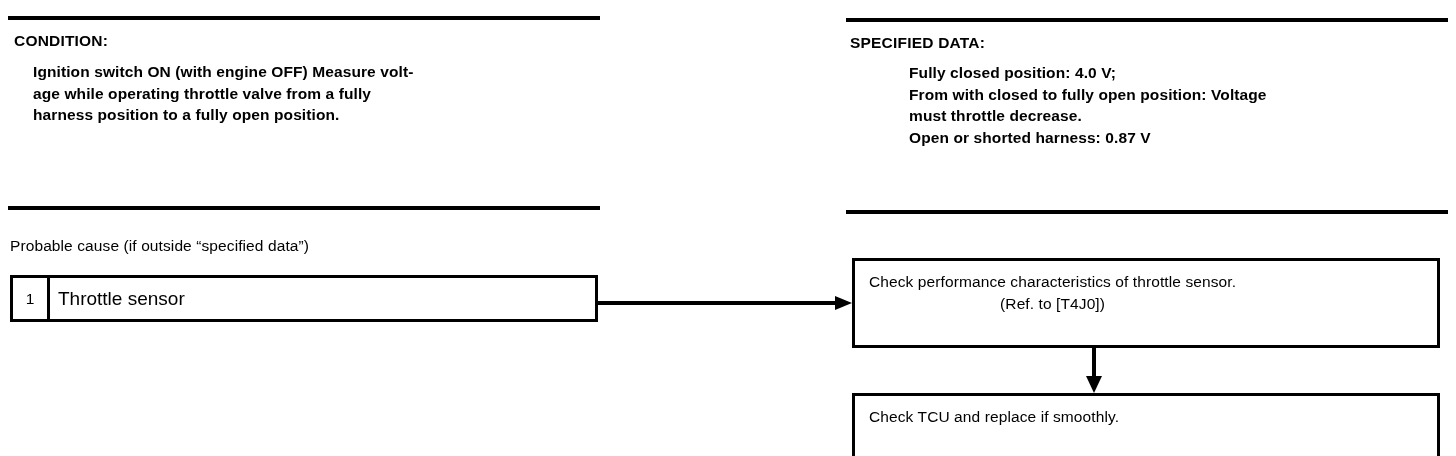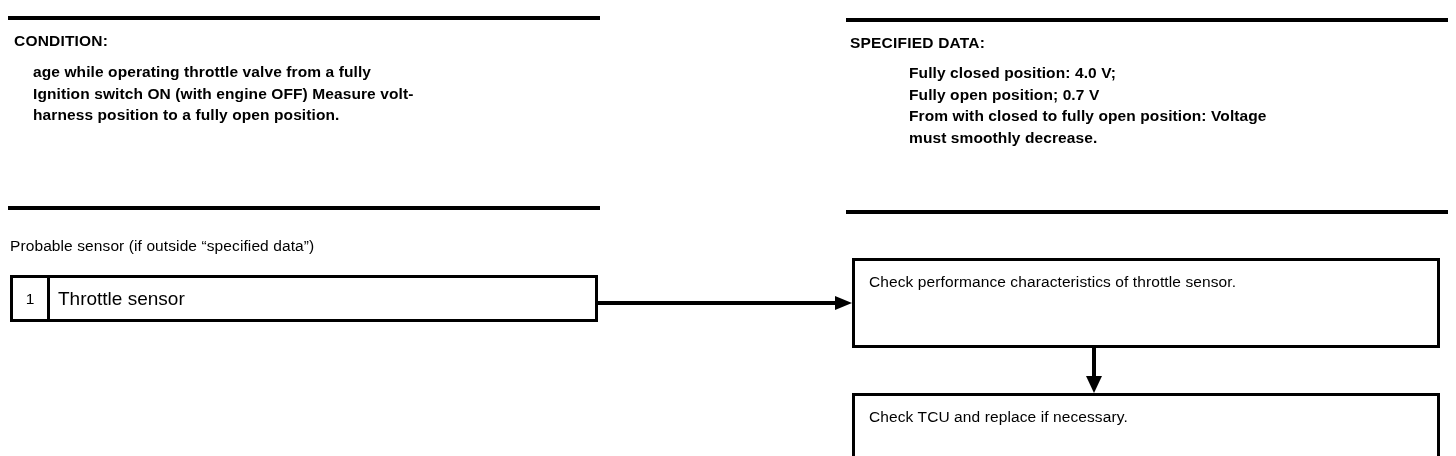--- a/index.html
+++ b/index.html
@@ -178,28 +178,28 @@
 </head>
 <body>
 
 <div class="panel" id="left-panel">
 
   <div class="rule" style="left:8px; top:16px; width:592px;"></div>
 
   <div class="heading" style="left:14px; top:32px;">CONDITION:</div>
 
   <div class="body-block" style="left:33px; top:61px;">
+    <div>Ignition switch ON (with engine OFF) Measure volt-</div>
     <div>age while operating throttle valve from a fully</div>
-    <div>Ignition switch ON (with engine OFF) Measure volt-</div>
     <div>harness position to a fully open position.</div>
   </div>
 
   <div class="rule" style="left:8px; top:206px; width:592px;"></div>
 
-  <div class="plain-label" style="left:10px; top:237px;">Probable sensor (if outside “specified data”)</div>
+  <div class="plain-label" style="left:10px; top:237px;">Probable cause (if outside “specified data”)</div>
 
   <div id="cause-table">
     <div class="num-cell">1</div>
     <div class="text-cell">Throttle sensor</div>
   </div>
 
 </div>
 
 <div id="flow-arrow-horizontal">
   <div class="shaft"></div>
@@ -207,39 +207,40 @@
 </div>
 
 <div class="panel" id="right-panel">
 
   <div class="rule" style="left:26px; top:18px; width:602px;"></div>
 
   <div class="heading" style="left:30px; top:34px;text-align:right;">SPECIFIED DATA:</div>
 
   <div class="body-block" style="left:50px; top:62px;margin-left:39px;">
     <div>Fully closed position: 4.0 V;</div>
-    <div>Fully open position; 0.7 V</div>
     <div>From with closed to fully open position: Voltage</div>
-    <div>must smoothly decrease.</div>
+    <div>must throttle decrease.</div>
+    <div>Open or shorted harness: 0.87 V</div>
   </div>
 
   <div class="rule" style="left:26px; top:210px; width:602px;"></div>
 
 </div>
 
 <div class="flow-box" id="flow-box-check-performance">
   <div class="flow-text">
     <div>Check performance characteristics of throttle sensor.</div>
+    <div>(Ref. to [T4J0])</div>
   </div>
 </div>
 
 <div id="flow-arrow-vertical">
   <div class="shaft"></div>
   <div class="head"></div>
 </div>
 
 <div id="ok-label">OK</div>
 
 <div class="flow-box" id="flow-box-check-tcu">
   <div class="flow-text">
-    <div>Check TCU and replace if necessary.</div>
+    <div>Check TCU and replace if smoothly.</div>
   </div>
 </div>
 
 </body></html>

